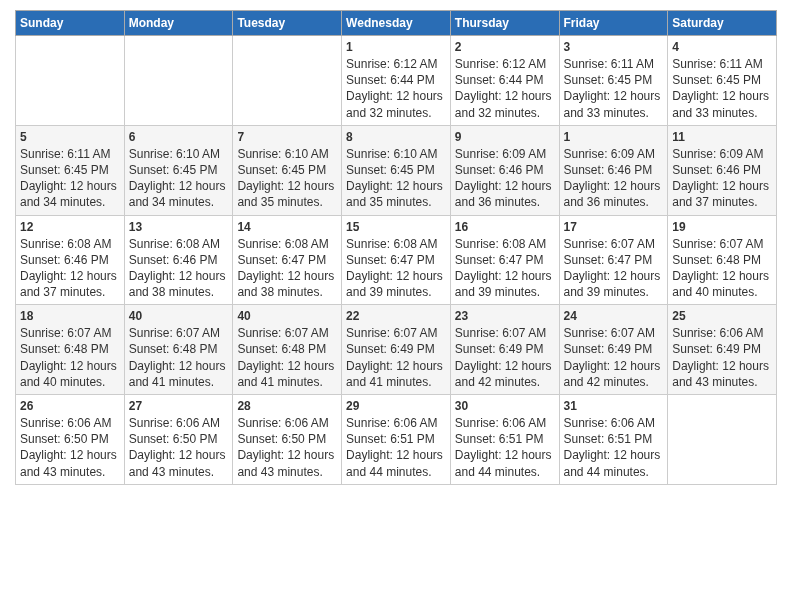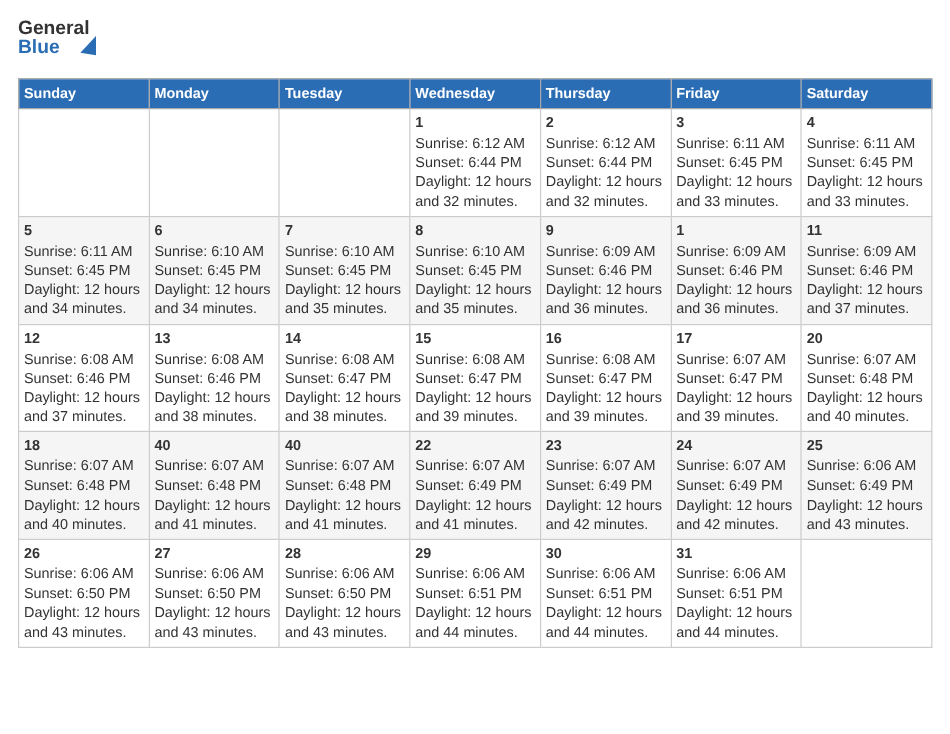--- a/index.html
+++ b/index.html
@@ -80,35 +80,20 @@
       color: #333;
     }
     .empty-cell {
       background: #fff !important;
     }
   </style>
 </head>
 <body>
 
 <div class="page">
-  <div class="header">
-    <div class="logo-wrapper">
-      <div>
-        <svg width="65" height="42">
-          <text x="0" y="18" font-family="Arial" font-size="16" font-weight="bold" fill="#333">General</text>
-          <text x="0" y="34" font-family="Arial" font-size="16" font-weight="bold" fill="#2a6db5">Blue</text>
-          <polygon points="52,34 65,20 65,36" fill="#2a6db5"></polygon>
-        </svg>
-      </div>
-    </div>
-    <div class="title-block">
-      <div class="month-year"></div>
-      <div class="location"></div>
-    </div>
-  </div>
 
   <table class="calendar-table">
     <thead>
       <tr>
       <th>Sunday</th>
           <th>Monday</th>
           <th>Tuesday</th>
           <th>Wednesday</th>
           <th>Thursday</th>
           <th>Friday</th>
@@ -237,21 +222,21 @@
 and 39 minutes.</div>
           </td>
           <td>
             <span class="day-number">17</span>
             <div class="day-info" style="white-space: pre-line;">Sunrise: 6:07 AM
 Sunset: 6:47 PM
 Daylight: 12 hours
 and 39 minutes.</div>
           </td>
           <td>
-            <span class="day-number">20</span>
+            <span class="day-number">19</span>
             <div class="day-info" style="white-space: pre-line;">Sunrise: 6:07 AM
 Sunset: 6:48 PM
 Daylight: 12 hours
 and 40 minutes.</div>
           </td>
         </tr>
         <tr>
           <td>
             <span class="day-number">18</span>
             <div class="day-info" style="white-space: pre-line;">Sunrise: 6:07 AM

